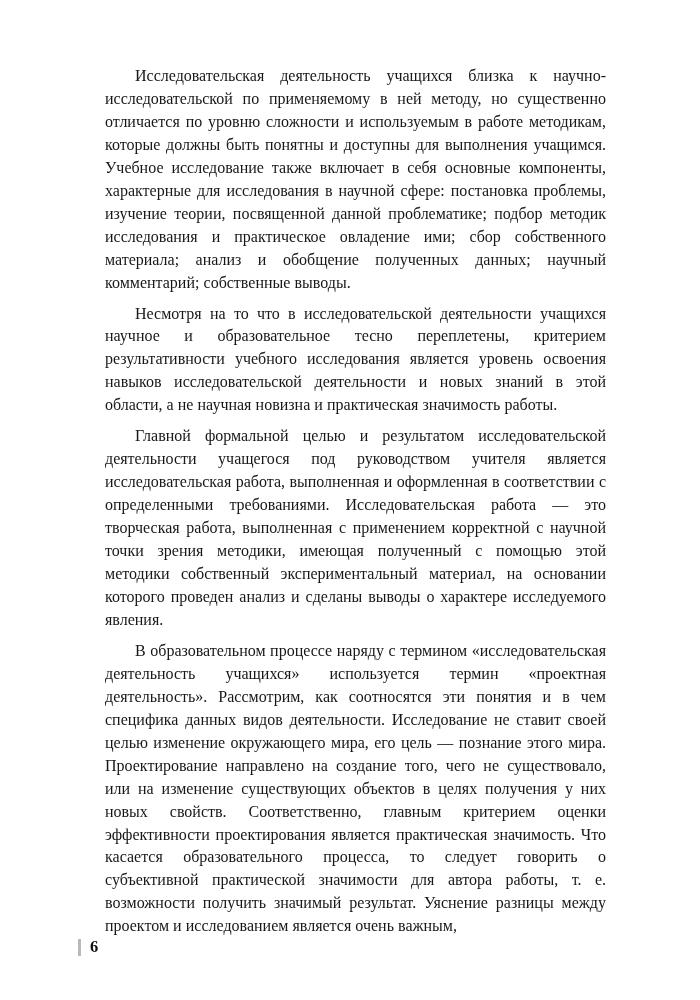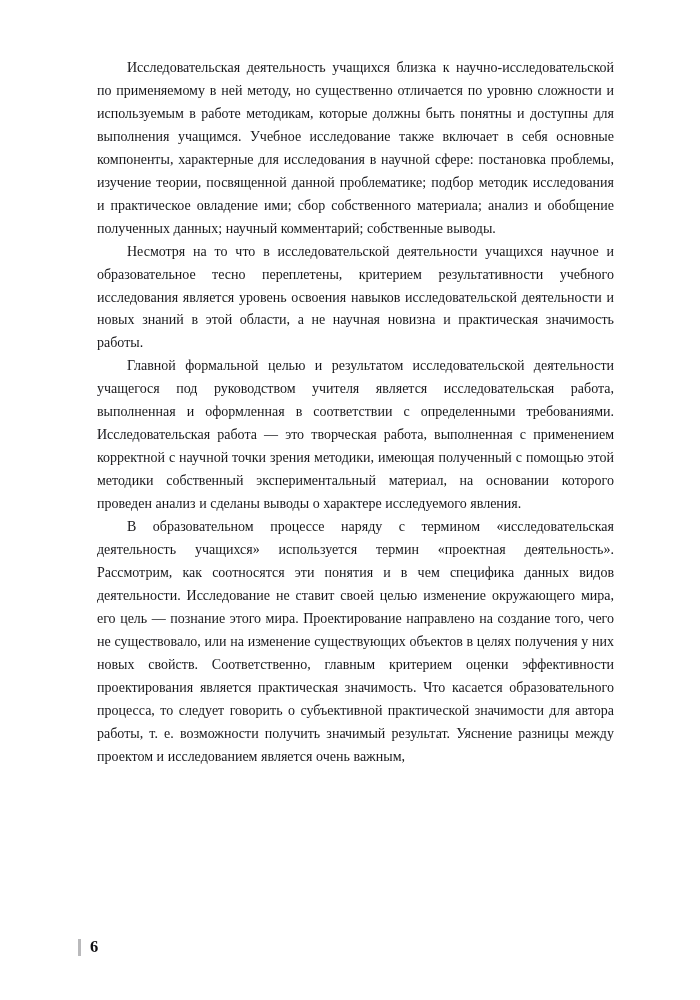--- a/index.html
+++ b/index.html
@@ -16,26 +16,26 @@
     box-sizing: border-box;
   }
   .text-column {
     position: absolute;
     left: 97px;
     top: 57px;
     width: 517px;
   }
   .para {
     font-family: "Liberation Serif", "DejaVu Serif", serif;
-    font-size: 14px;
+    font-size: 16px;
     line-height: 22.95px;
     color: #17171a;
     text-align: justify;
     text-justify: inter-word;
-    margin: 0;
+    margin: 8px;
     text-indent: 30px;
     -webkit-font-smoothing: antialiased;
     hyphens: none;
     word-spacing: 0.1px;
   }
   .para + .para {
     margin-top: 0;
   }
   .footer {
     position: absolute;

